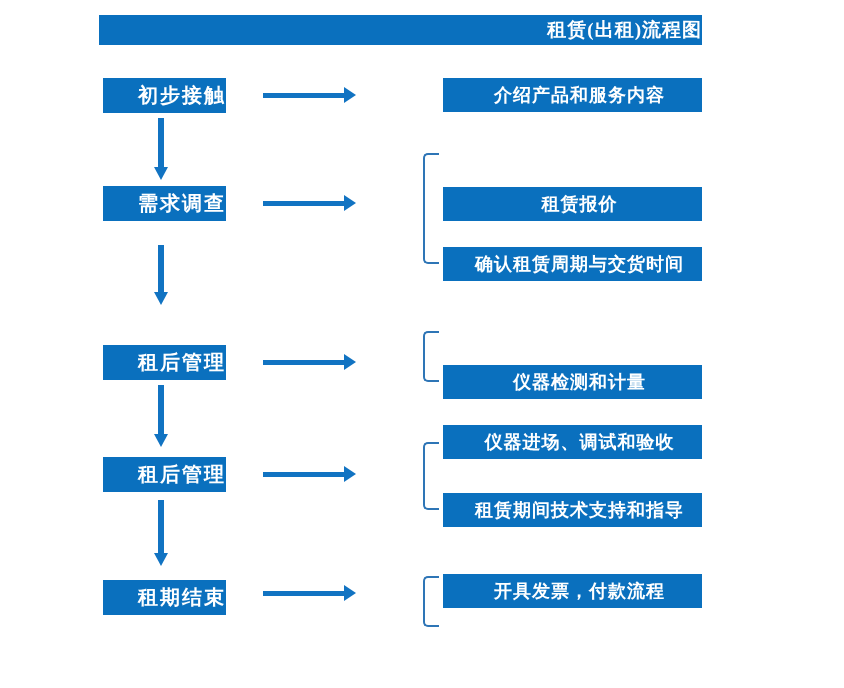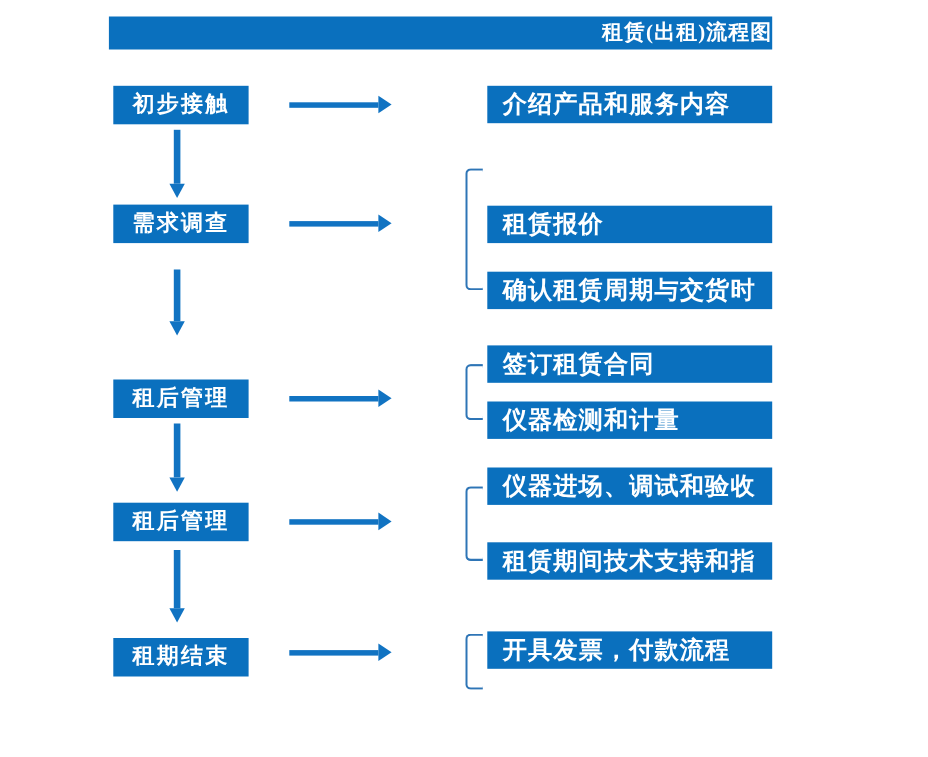--- a/index.html
+++ b/index.html
@@ -18,28 +18,28 @@
   }
   .title-bar{
     position:absolute;left:99px;top:15px;width:603px;height:30px;
     background:var(--box);color:var(--text);
     font-size:19px;font-weight:bold;line-height:30px;text-align:right;
     letter-spacing:1px;
   }
   .stage-box{
     position:absolute;left:103px;width:123px;height:35px;
     background:var(--box);color:var(--text);
-    font-size:20px;font-weight:bold;line-height:35px;text-align:center;
+    font-size:20px;font-weight:bold;line-height:35px;text-align:right;
     letter-spacing:2px;
   }
   .output-box{
     position:absolute;left:443px;width:259px;height:34px;
     background:var(--box);color:var(--text);
-    font-size:22px;font-weight:bold;line-height:34px;
-    padding-left:14px;box-sizing:border-box;text-align:left;
+    font-size:18px;font-weight:bold;line-height:34px;
+    padding-left:14px;box-sizing:border-box;text-align:center;
     letter-spacing:1px;
   }
   .harrow-shaft{
     position:absolute;left:263px;width:81px;height:5px;
     background:var(--arrow);
   }
   .harrow-head{
     position:absolute;left:344px;width:0;height:0;
     border-top:8px solid transparent;
     border-bottom:8px solid transparent;
@@ -107,21 +107,20 @@
   <div class="bracket" style="top:153px;height:111px"></div>
   <div class="bracket" style="top:331px;height:51px"></div>
   <div class="bracket" style="top:442px;height:68px"></div>
   <div class="bracket" style="top:576px;height:51px"></div>
 
   <div class="output-box" style="top:78px">介绍产品和服务内容</div>
 
   <div class="output-box" style="top:187px">租赁报价</div>
   <div class="output-box" style="top:247px">确认租赁周期与交货时间</div>
 
-  <div class="output-box" style="top:314px">签订租赁合同</div>
   <div class="output-box" style="top:365px">仪器检测和计量</div>
 
   <div class="output-box" style="top:425px">仪器进场、调试和验收</div>
   <div class="output-box" style="top:493px">租赁期间技术支持和指导</div>
 
   <div class="output-box" style="top:574px">开具发票，付款流程</div>
 
 </div>
 
 </body></html>

